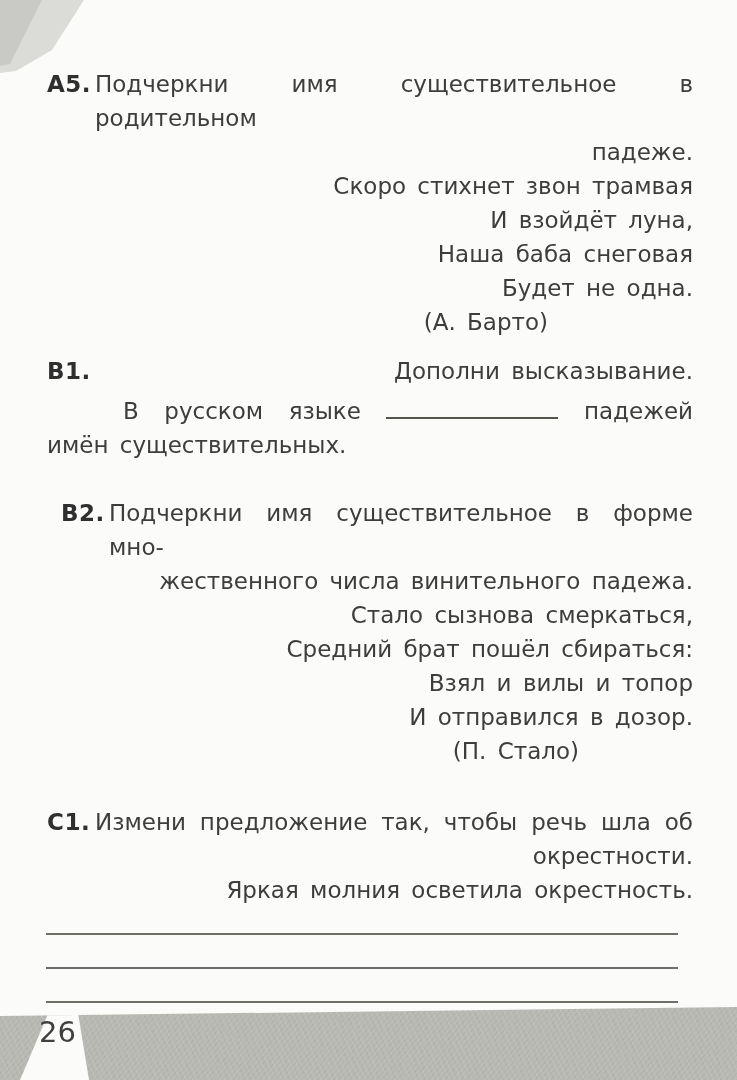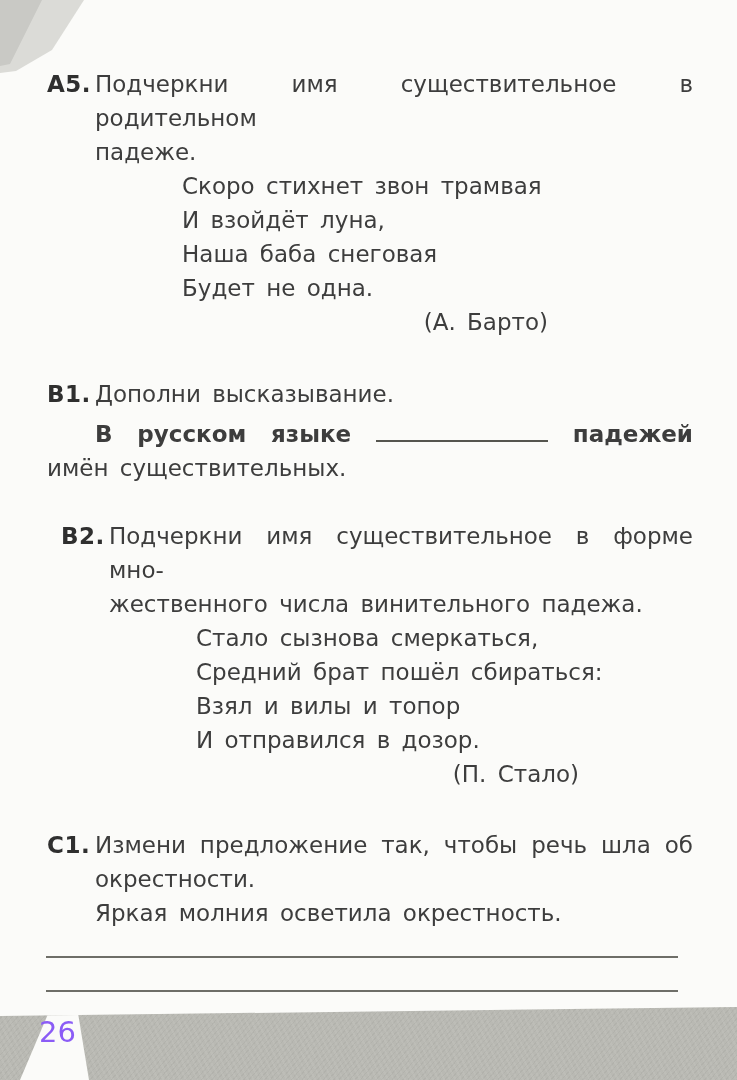--- a/index.html
+++ b/index.html
@@ -15,33 +15,33 @@
   }
   
   .wedge{position:absolute;left:0;top:0;width:110px;height:80px;}
   .wedge.light{background:#dbdbd7;clip-path:polygon(0 0,84px 0,52px 50px,16px 71px,0 73px);}
   .wedge.dark{background:#c9c9c5;clip-path:polygon(0 0,42px 0,10px 64px,0 66px);}
   
   .content{position:absolute;left:47px;top:67px;width:646px;}
   .task{display:flex;align-items:flex-start;}
   .task-label{flex:none;width:48px;font-weight:bold;color:#2f2f2f;letter-spacing:.5px;}
   .task-body{flex:1;min-width:0;}
-  .ln{word-spacing:4px;white-space:nowrap;}
+  .ln{word-spacing:4px;white-space:nowrap;text-align:right;}
   .jl{white-space:normal;text-align:justify;text-align-last:justify;text-justify:inter-word;word-spacing:4px;}
   .poem{margin-left:87px;}
   .attribution{text-align:right;word-spacing:4px;}
   .a5 .attribution{width:453px;}
   .b2 .attribution{width:470px;}
   .blank{
     display:inline-block;width:172px;height:20px;
     border-bottom:2px solid #55554f;
   }
   .fullline{word-spacing:4px;}
-  .mt-b1{margin-top:38px;}
-  .mt-fill{margin-top:6px;font-weight:bold;}
+  .mt-b1{margin-top:15px;gap:28px;}
+  .mt-fill{margin-top:6px;}
   .mt-b2{margin-top:34px;margin-left:14px;}
   .mt-c1{margin-top:37px;}
   .answer-area{margin-top:26px;}
   .answer-line{
     height:0;border-top:2px solid #6e6e68;
     width:632px;margin-left:-1px;
   }
   .answer-line + .answer-line{margin-top:32px;}
   
   .band{
@@ -52,21 +52,21 @@
       repeating-linear-gradient(-49deg, rgba(0,0,0,.04) 0 1px, rgba(0,0,0,0) 1px 4px);
     clip-path:polygon(0 9px,100% 0,100% 100%,0 100%);
   }
   .band-stripe{
     position:absolute;left:0;top:0;width:110px;height:73px;
     background:#fbfbf9;
     clip-path:polygon(51px 0,77px 0,89px 73px,20px 73px);
   }
   .page-number{
     position:absolute;left:39px;top:1015px;
-    font-size:29px;line-height:34px;color:#8b5cf6;
+    font-size:29px;line-height:34px;color:#404040;
   }
 </style>
 </head>
 <body>
 
 <div class="page">
 
   <div class="wedge light"></div>
   <div class="wedge dark"></div>
 

